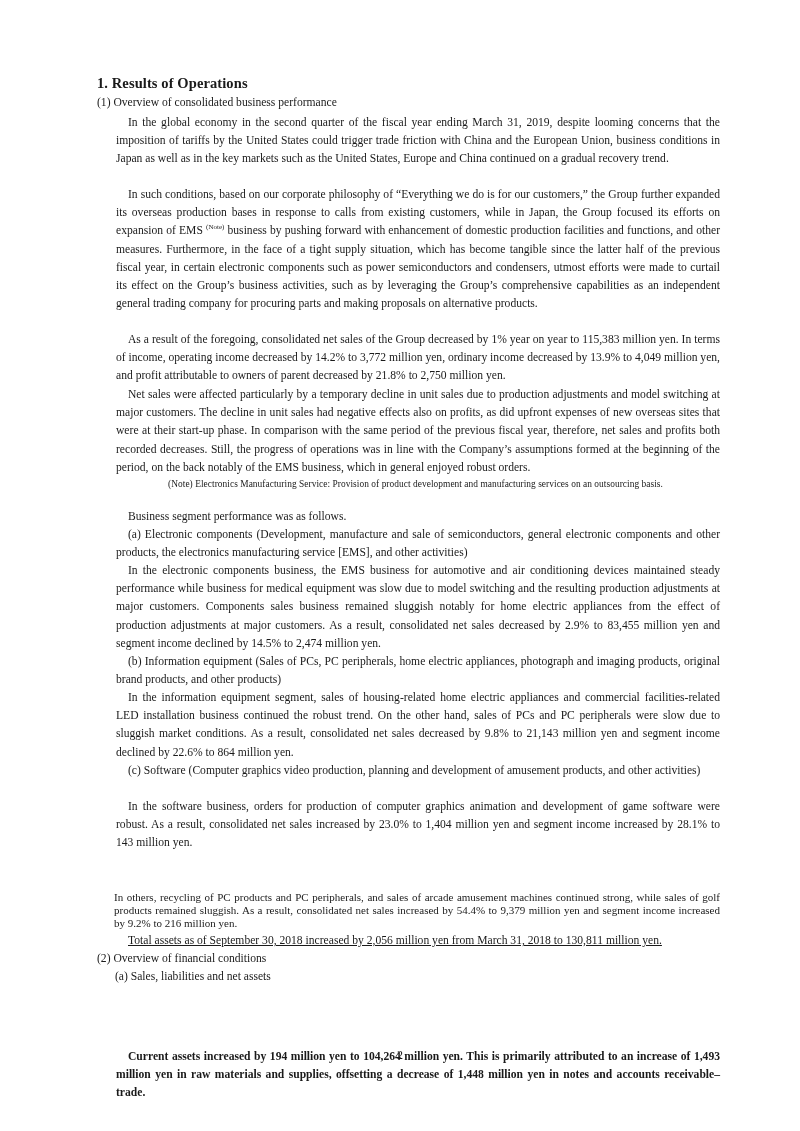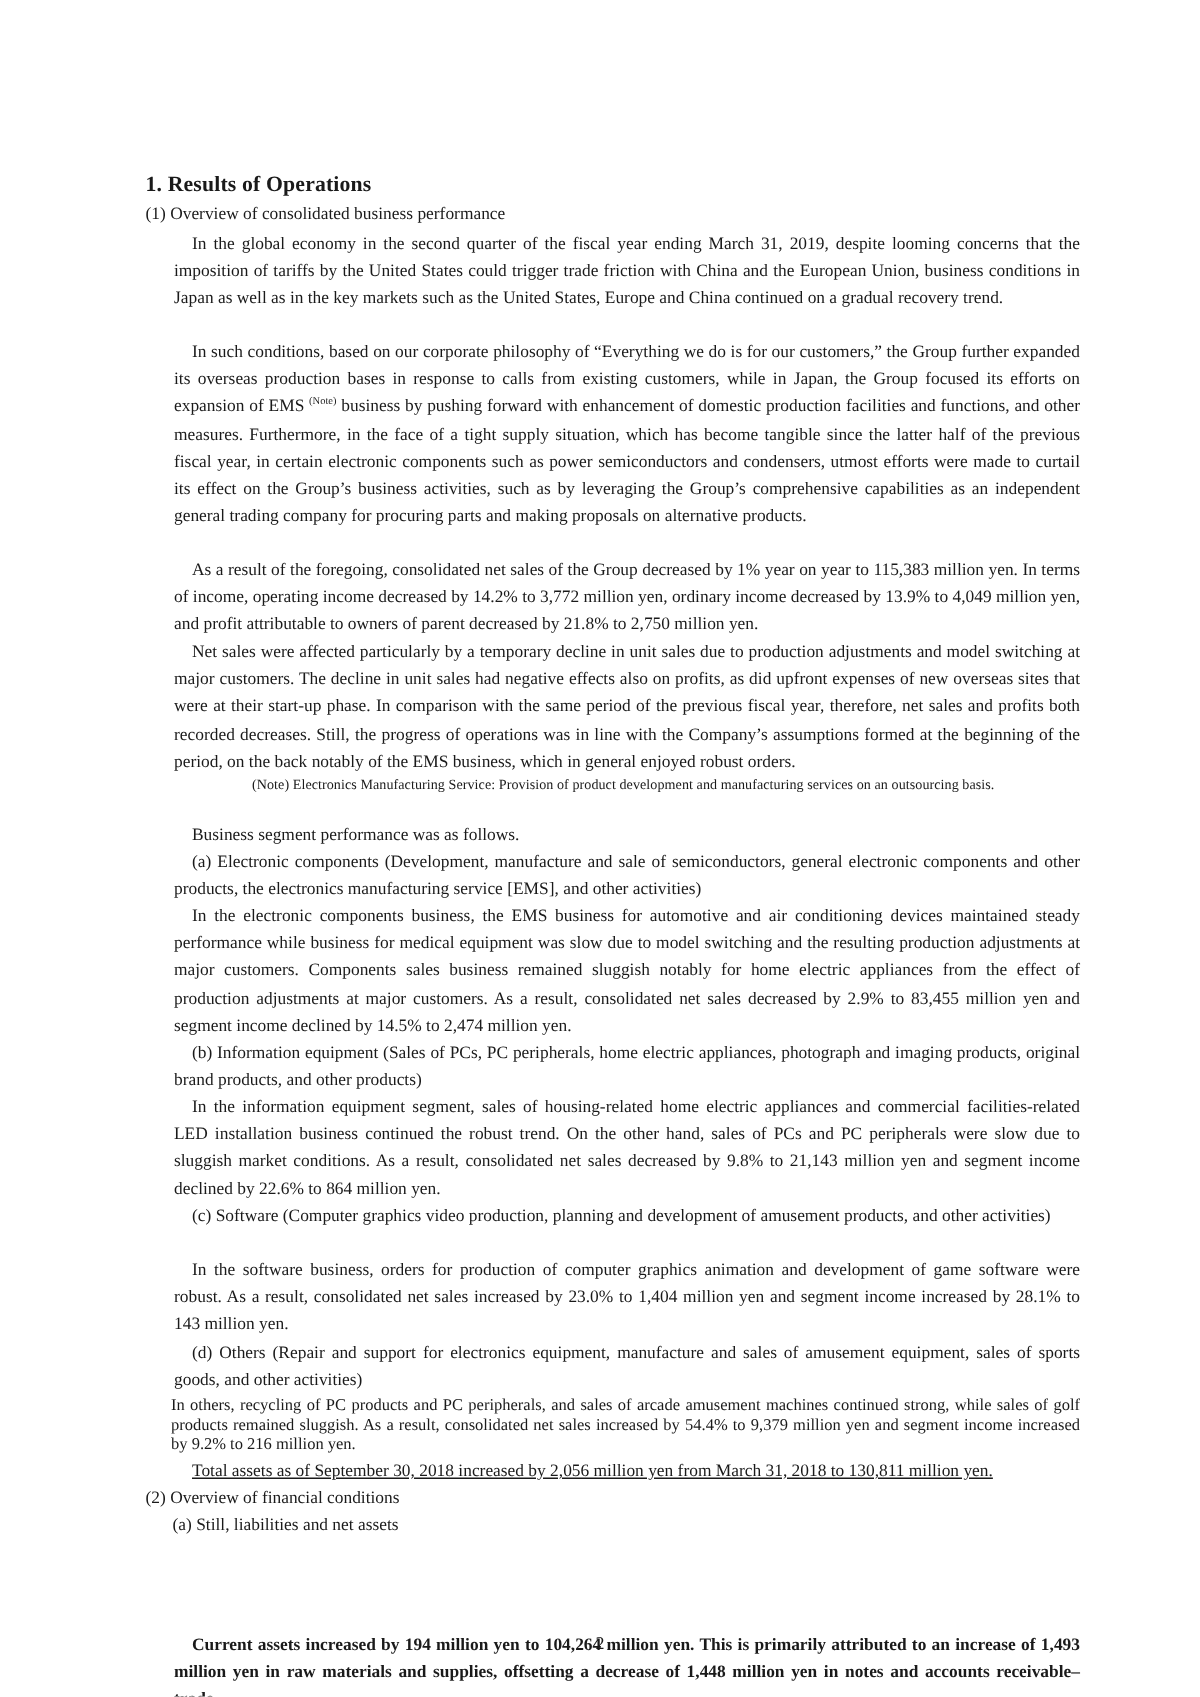--- a/index.html
+++ b/index.html
@@ -1,18 +1,18 @@
 <!DOCTYPE html>
 <html><head>
 <meta charset="utf-8">
 <style>
   html, body { margin: 0; padding: 0; background: #ffffff; }
   body { width: 800px; height: 1131px; position: relative; overflow: hidden;
          font-family: "Liberation Serif", "DejaVu Serif", serif; color: #1a1a1a; }
-  .page { position: absolute; left: 0; top: 0; width: 800px; height: 1082px; margin-top: 40px; }
+  .page { position: absolute; left: 0; top: 0; width: 800px; height: 1082px; }
   .title { position: absolute; left: 97px; top: 75px; font-size: 14.5px; font-weight: bold; letter-spacing: 0.1px; }
   .l1 { position: absolute; left: 97px; font-size: 11.6px; }
   .l2 { position: absolute; left: 115px; font-size: 11.6px; }
   .para { position: absolute; left: 116px; width: 604px; font-size: 11.6px; line-height: 18.2px; text-align: justify; text-align-last: left; }
   .para .ind { display: inline-block; width: 12px; }
   .note { position: absolute; left: 128px; top: 479px; font-size: 9.4px; letter-spacing: 0.05px; padding-left: 40px; }
   .tight { position: absolute; left: 114px; width: 606px; font-size: 11px; line-height: 13px; text-align: justify; text-align-last: left; }
   sup { font-size: 7px; vertical-align: 5px; line-height: 0; }
   .pagenum { position: absolute; left: 0; width: 800px; text-align: center; top: 1048px; font-size: 12px; }
 </style>
@@ -42,26 +42,25 @@
   <div class="para" style="top:562px;"><span class="ind"></span><span>In the electronic components business, the EMS business for automotive and air conditioning devices maintained steady performance while business for medical equipment was slow due to model switching and the resulting production adjustments at major customers. Components sales business remained sluggish notably for home electric appliances from the effect of production adjustments at major customers. As a result, consolidated net sales decreased by 2.9% to 83,455 million yen and segment income declined by 14.5% to 2,474 million yen.</span></div>
 
   <div class="para" style="top:653px;"><span class="ind"></span><span>(b) Information equipment (Sales of PCs, PC peripherals, home electric appliances, photograph and imaging products, original brand products, and other products)</span></div>
 
   <div class="para" style="top:689px;"><span class="ind"></span><span>In the information equipment segment, sales of housing-related home electric appliances and commercial facilities-related LED installation business continued the robust trend. On the other hand, sales of PCs and PC peripherals were slow due to sluggish market conditions. As a result, consolidated net sales decreased by 9.8% to 21,143 million yen and segment income declined by 22.6% to 864 million yen.</span></div>
 
   <div class="para" style="top:762px;"><span class="ind"></span><span>(c) Software (Computer graphics video production, planning and development of amusement products, and other activities)</span></div>
 
   <div class="para" style="top:798px;"><span class="ind"></span><span>In the software business, orders for production of computer graphics animation and development of game software were robust. As a result, consolidated net sales increased by 23.0% to 1,404 million yen and segment income increased by 28.1% to 143 million yen.</span></div>
 
-  <div class="para" style="top:853px;"><span class="ind"></span><span>(d) Others (Repair and support for electronics equipment, manufacture and sales of amusement equipment, sales of sports goods, and other activities)</span></div>
 
   <div class="tight" style="top:891px;">In others, recycling of PC products and PC peripherals, and sales of arcade amusement machines continued strong, while sales of golf products remained sluggish. As a result, consolidated net sales increased by 54.4% to 9,379 million yen and segment income increased by 9.2% to 216 million yen.</div>
 
   <div class="l1" style="top:952px;">(2) Overview of financial conditions</div>
 
-  <div class="l2" style="top:970px;">(a) Still, liabilities and net assets</div>
+  <div class="l2" style="top:970px;">(a) Sales, liabilities and net assets</div>
 
   <div class="para" style="top:932px;text-decoration:underline;"><span class="ind"></span><span>Total assets as of September 30, 2018 increased by 2,056 million yen from March 31, 2018 to 130,811 million yen.</span></div>
 
   <div class="para" style="top:1048px;font-weight:bold;"><span class="ind"></span><span>Current assets increased by 194 million yen to 104,264 million yen. This is primarily attributed to an increase of 1,493 million yen in raw materials and supplies, offsetting a decrease of 1,448 million yen in notes and accounts receivable–trade.</span></div>
 
   <div class="pagenum">2</div>
 </div>
 
 </body></html>

